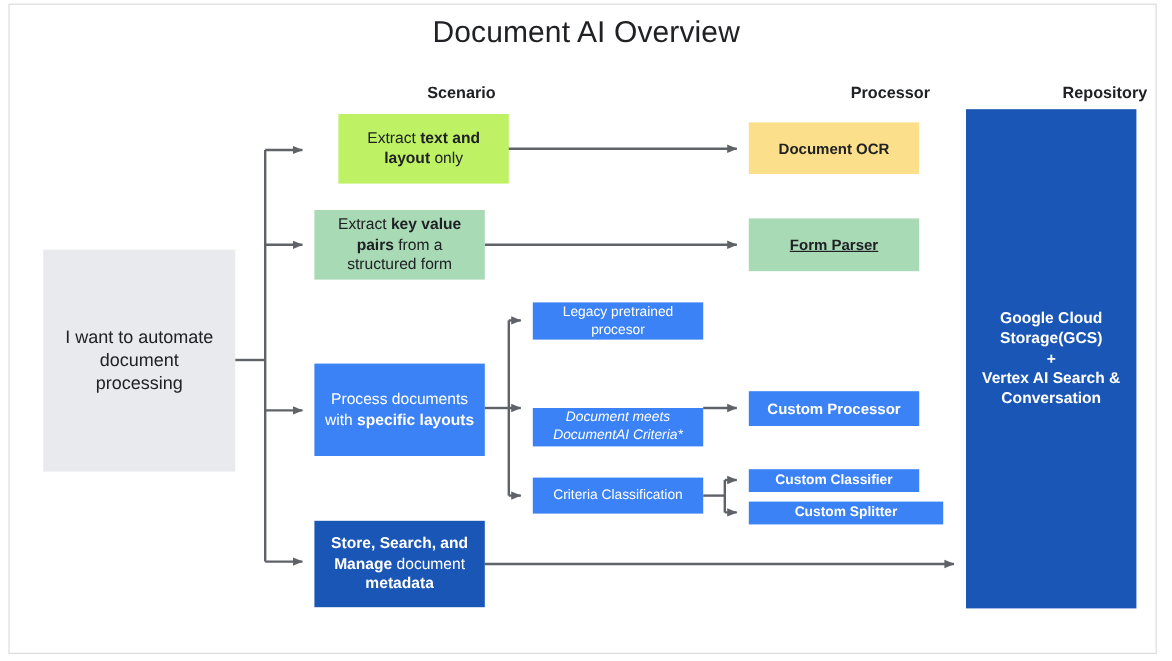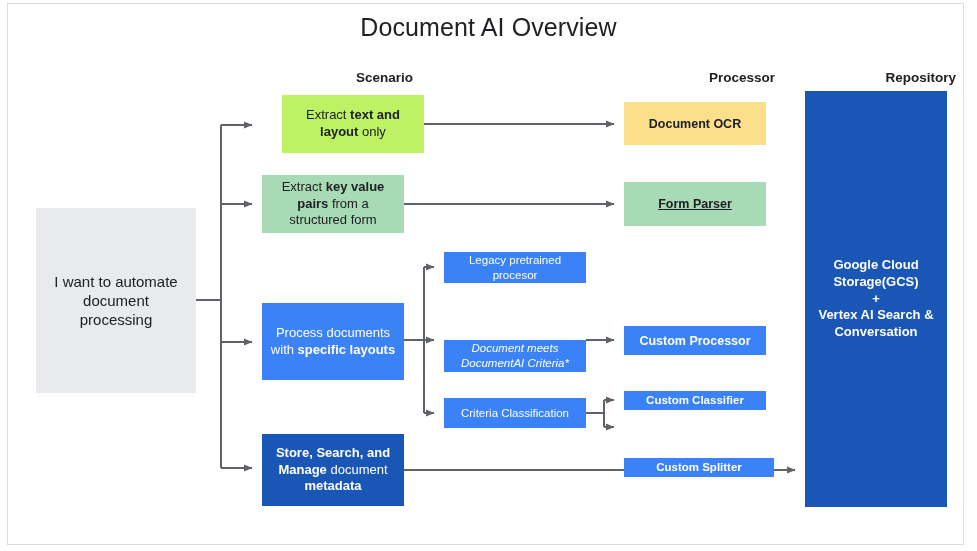--- a/index.html
+++ b/index.html
@@ -44,22 +44,22 @@
               background:#3B82F6;color:#ffffff;font-size:11.5px;}
 
   #box-doc-ocr{left:624px;top:102px;width:142px;height:43px;
               background:#FBDF8A;color:#202124;font-size:12.5px;font-weight:bold;}
   #box-form-parser{left:624px;top:182px;width:142px;height:44px;
               background:#A8DAB5;color:#202124;font-size:12.5px;font-weight:bold;text-decoration:underline;}
   #box-custom-processor{left:624px;top:326px;width:142px;height:29px;
               background:#3B82F6;color:#ffffff;font-size:12.5px;font-weight:bold;}
   #box-custom-classifier{left:624px;top:391px;width:142px;height:19px;
               background:#3B82F6;color:#ffffff;font-size:11.5px;font-weight:bold;}
-  #box-custom-splitter{left:624px;top:418px;width:150px;height:19px;
-              background:#3B82F6;color:#ffffff;font-size:11.5px;font-weight:bold;margin-top:40px;}
+  #box-custom-splitter{left:624px;top:418px;width:162px;height:19px;
+              background:#3B82F6;color:#ffffff;font-size:11.5px;font-weight:bold;}
   #box-repository{left:805px;top:91px;width:142px;height:416px;
               background:#1A56B5;color:#ffffff;font-size:13px;font-weight:bold;}
 
   svg.wires{position:absolute;left:0;top:0;width:977px;height:551px;
             pointer-events:none;}
 </style>
 </head>
 <body>
 
 <div id="canvas">

